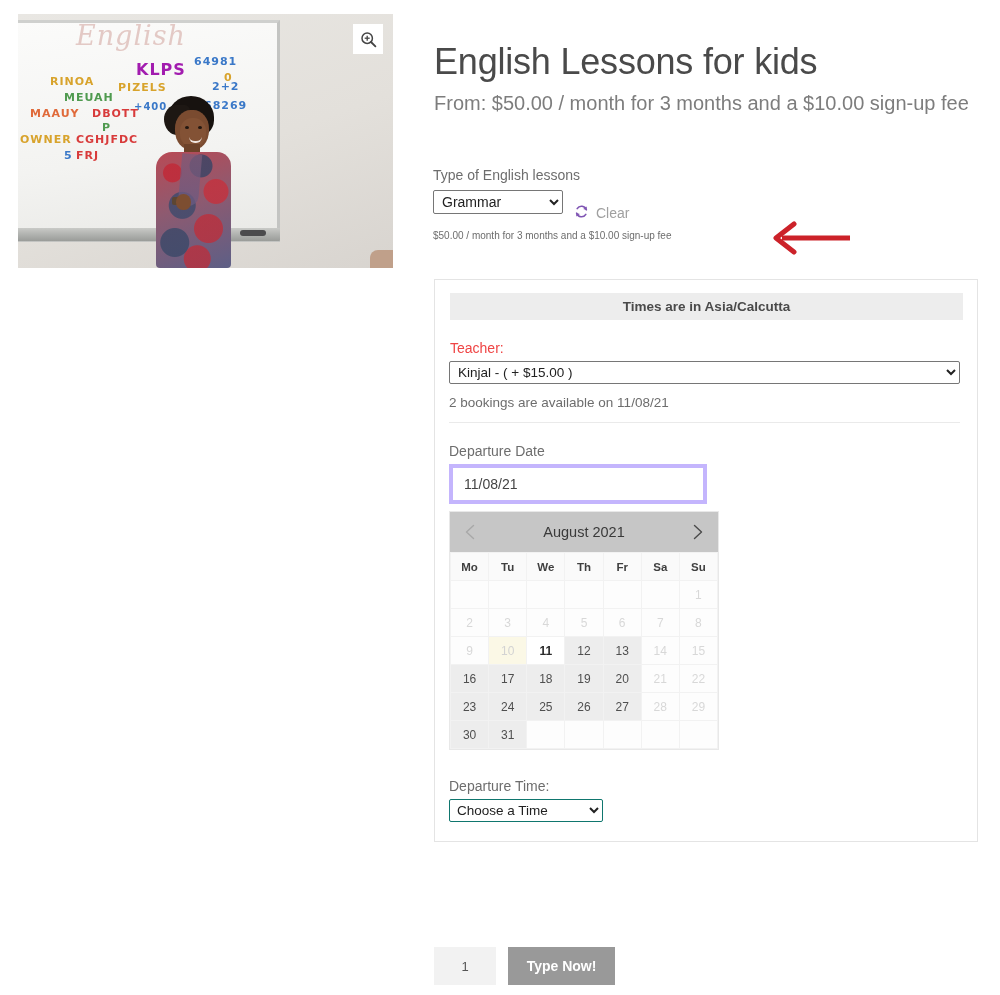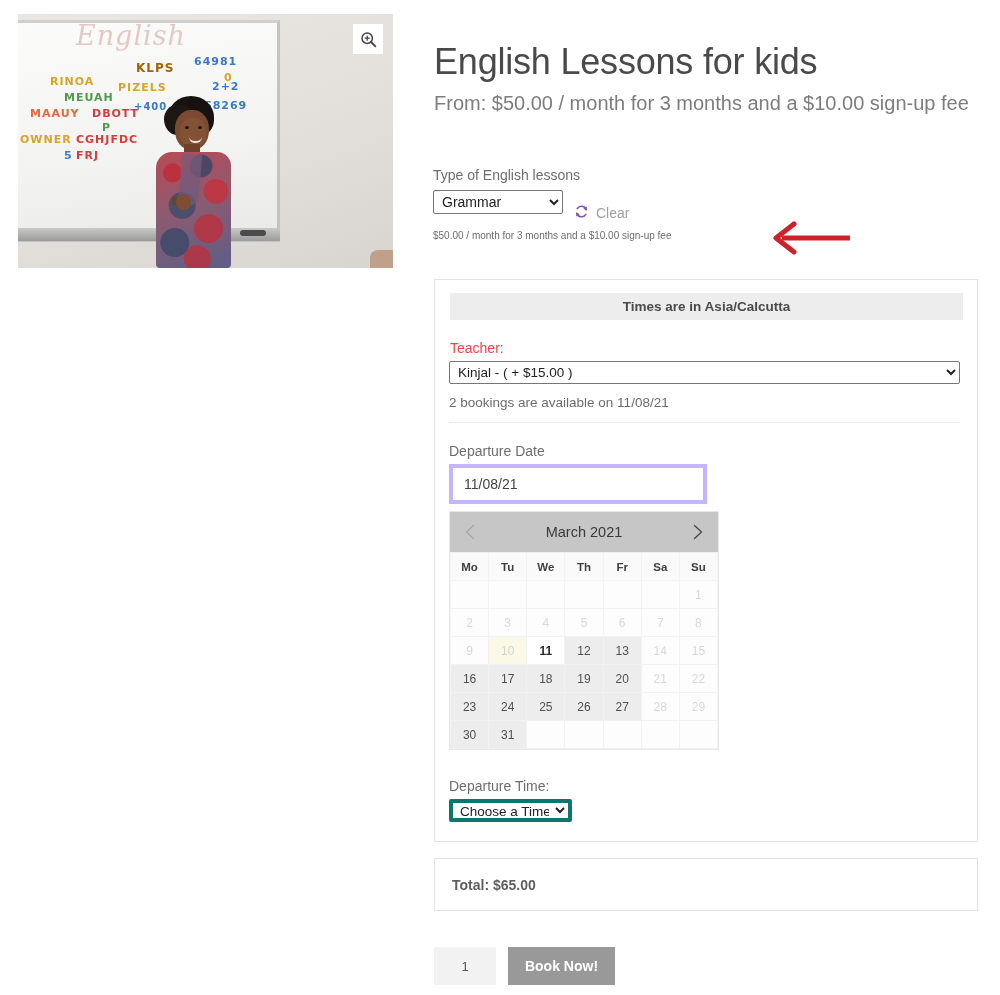--- a/index.html
+++ b/index.html
@@ -239,24 +239,24 @@
   table.dp td.sel   { color: #2b2b2b; background: #ffffff; cursor: pointer; font-weight: 700; }
   table.dp td.hl    { color: #d3d3d3; background: #fbf8e6; }
   table.dp td.blank { background: #fdfdfd; color: transparent; }
 
   #dep-time-label {
     position: absolute; left: 14px; top: 498px;
     font-size: 14px; color: #6d6d6d;
   }
   #time-select {
     position: absolute; left: 14px; top: 519px;
-    width: 123px; height: 23px;
+    width: 154px; height: 23px;
     font-size: 13.5px; font-family: "Liberation Sans", sans-serif;
     color: #222; background: #fff;
-    border: 4px solid #0f766e; border-radius: 2px;
+    border: 1px solid #0f766e; border-radius: 2px;
     padding: 0 3px;
   }
 
   
   #total-box {
     position: absolute; left: 434px; top: 858px;
     width: 544px; height: 53px;
     border: 1px solid #e4e4e4; background: #fff;
     display: flex; align-items: center;
   }
@@ -287,21 +287,21 @@
 <div id="page">
 
   <div id="gallery">
     <div class="photo">
       <div class="wall"></div>
       <div class="board"></div>
       <div class="board-tray"></div>
       <div class="tray-marker"></div>
       <div class="hdr">English</div>
       <div id="board-words">
-          <div class="word" style="left: 118px; top: 48px; font-size: 12px; color: #a16207;">KLPS</div>
+          <div class="word" style="left: 118px; top: 48px; font-size: 16px; color: #a21caf;">KLPS</div>
           <div class="word" style="left: 32px; top: 62px; font-size: 11px; color: rgb(216, 163, 44);">RINOA</div>
           <div class="word" style="left: 100px; top: 68px; font-size: 11px; color: rgb(216, 163, 44);">PIZELS</div>
           <div class="word" style="left: 46px; top: 78px; font-size: 11px; color: rgb(79, 154, 79);">MEUAH</div>
           <div class="word" style="left: 116px; top: 88px; font-size: 10px; color: rgb(58, 120, 200);">+400</div>
           <div class="word" style="left: 12px; top: 94px; font-size: 11px; color: rgb(224, 106, 58);">MAAUY</div>
           <div class="word" style="left: 74px; top: 94px; font-size: 11px; color: rgb(216, 59, 59);">DBOTT</div>
           <div class="word" style="left: 84px; top: 108px; font-size: 11px; color: rgb(79, 154, 79);">P</div>
           <div class="word" style="left: 2px; top: 120px; font-size: 11px; color: rgb(216, 163, 44);">OWNER</div>
           <div class="word" style="left: 58px; top: 120px; font-size: 11px; color: rgb(216, 59, 59);">CGHJFDC</div>
           <div class="word" style="left: 46px; top: 136px; font-size: 11px; color: rgb(58, 120, 200);">5</div>
@@ -374,21 +374,21 @@
     <div id="panel-div"></div>
 
     <div id="dep-date-label">Departure Date</div>
     <input id="date-input" type="text" value="11/08/21" style="">
 
     <div id="datepicker">
       <div id="dp-header">
         <svg class="dp-nav" viewBox="0 0 18 18">
           <polyline points="11.5,2.5 4.5,9 11.5,15.5" fill="none" stroke="#a8a8a8" stroke-width="1.4" stroke-linecap="round" stroke-linejoin="round"></polyline>
         </svg>
-        <span id="dp-title">March 2021</span>
+        <span id="dp-title">August 2021</span>
         <svg class="dp-nav" viewBox="0 0 18 18">
           <polyline points="6.5,2.5 13.5,9 6.5,15.5" fill="none" stroke="#4a4a4a" stroke-width="1.4" stroke-linecap="round" stroke-linejoin="round"></polyline>
         </svg>
       </div>
       <table class="dp">
         <thead>
             <tr id="dp-head">
               <th>Mo</th>
               <th>Tu</th>
               <th>We</th>
@@ -454,19 +454,16 @@
               <td class="blank"></td>
             </tr>
           </tbody>
       </table>
     </div>
 
     <div id="dep-time-label">Departure Time:</div>
     <select id="time-select"><option value="Choose a Time">Choose a Time</option></select>
   </div>
 
-  <div id="total-box">
-    <span id="total-text">Total: $65.00</span>
-  </div>
 
   <input id="qty" type="text" value="1" style="">
-  <button id="book-btn">Book Now!</button>
+  <button id="book-btn">Type Now!</button>
 </div>
 
 </body></html>

